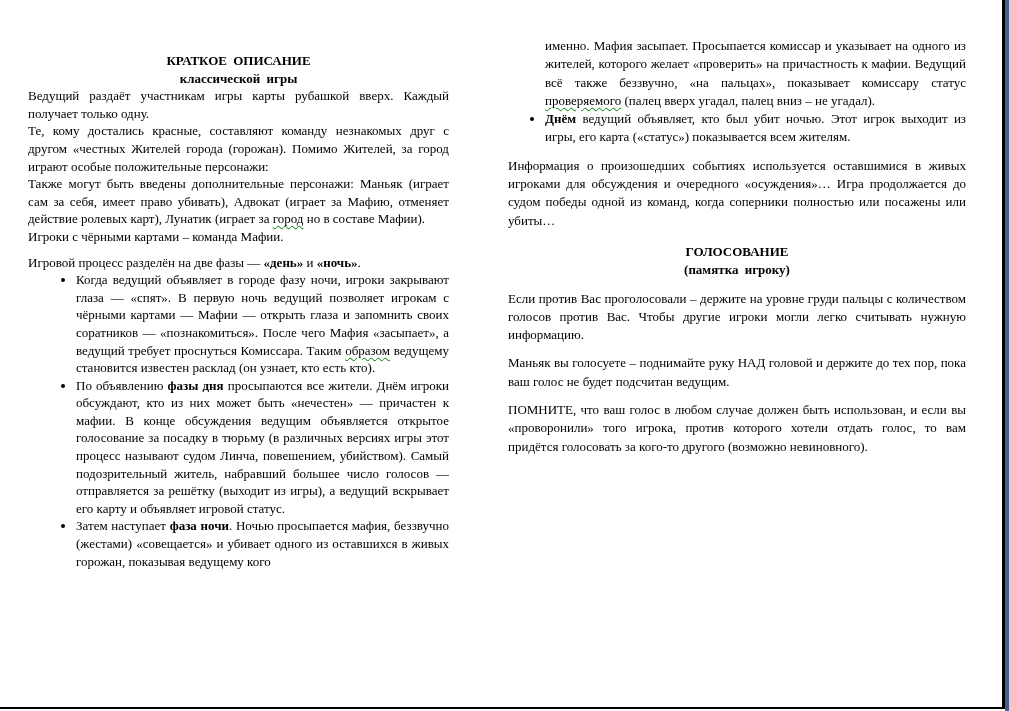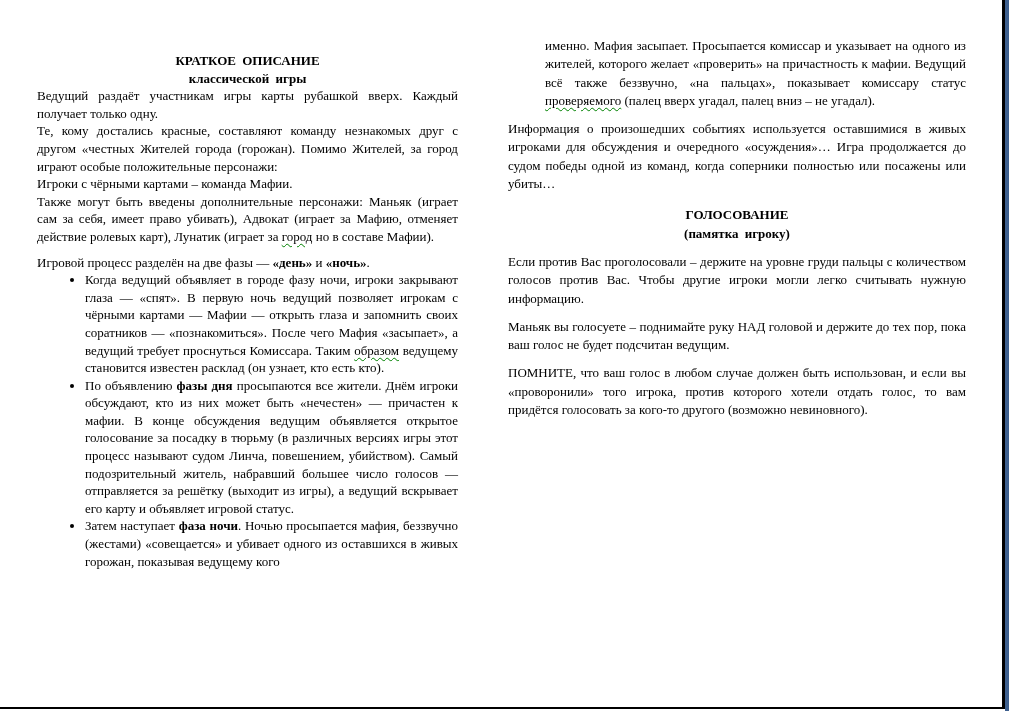--- a/index.html
+++ b/index.html
@@ -13,21 +13,21 @@
     width: 1009px; height: 711px;
     background: #ffffff;
     font-family: "Liberation Serif", "DejaVu Serif", serif;
     color: #000000;
   }
   .col {
     position: absolute;
     font-size: 13px;
     text-align: justify;
   }
-  .col-left  { left: 37px;  top: 52px; width: 421px; line-height: 17.6px; }
+  .col-left  { left: 28px;  top: 52px; width: 421px; line-height: 17.6px; }
   .col-right { left: 508px; top: 37px; width: 458px; line-height: 18.3px; }
   p { margin: 0; padding: 0; }
   .doc-title {
     font-weight: bold;
     text-align: center;
     word-spacing: 3px;
   }
   ul.bullets {
     margin: 0;
     padding: 0 0 0 48px;
@@ -63,33 +63,36 @@
 </head>
 <body>
 
 <div class="page">
 
   <div class="col col-left">
     <div class="doc-title">КРАТКОЕ ОПИСАНИЕ</div>
     <div class="doc-title">классической игры</div>
     <p>Ведущий раздаёт участникам игры карты рубашкой вверх. Каждый получает только одну.</p>
     <p>Те, кому достались красные, составляют команду незнакомых друг с другом «честных Жителей города (горожан). Помимо Жителей, за город играют особые положительные персонажи:</p>
+    <p><span>Также могут быть введены дополнительные персонажи: Маньяк (играет сам за себя, имеет право убивать), Адвокат (играет за Мафию, отменяет действие ролевых карт), Лунатик (играет за </span><span class="sp">город</span><span> но в составе Мафии).</span></p>
     <p>Игроки с чёрными картами – команда Мафии.</p>
-    <p><span>Также могут быть введены дополнительные персонажи: Маньяк (играет сам за себя, имеет право убивать), Адвокат (играет за Мафию, отменяет действие ролевых карт), Лунатик (играет за </span><span class="sp">город</span><span> но в составе Мафии).</span></p>
     <div class="spacer-sm"></div>
     <p><span>Игровой процесс разделён на две фазы — </span><span class="b">«день»</span><span> и </span><span class="b">«ночь»</span><span>.</span></p>
     <ul class="bullets">
       <li><span>Когда ведущий объявляет в городе фазу ночи, игроки закрывают глаза — «спят». В первую ночь ведущий позволяет игрокам с чёрными картами — Мафии — открыть глаза и запомнить своих соратников — «познакомиться». После чего Мафия «засыпает», а ведущий требует проснуться Комиссара. Таким </span><span class="sp">образом</span><span> ведущему становится известен расклад (он узнает, кто есть кто).</span></li>
       <li><span>По объявлению </span><span class="b">фазы дня</span><span> просыпаются все жители. Днём игроки обсуждают, кто из них может быть «нечестен» — причастен к мафии. В конце обсуждения ведущим объявляется открытое голосование за посадку в тюрьму (в различных версиях игры этот процесс называют судом Линча, повешением, убийством). Самый подозрительный житель, набравший большее число голосов — отправляется за решётку (выходит из игры), а ведущий вскрывает его карту и объявляет игровой статус.</span></li>
       <li><span>Затем наступает </span><span class="b">фаза ночи</span><span>. Ночью просыпается мафия, беззвучно (жестами) «совещается» и убивает одного из оставшихся в живых горожан, показывая ведущему кого</span></li>
     </ul>
   </div>
 
   <div class="col col-right">
     <div class="hang"><span>именно. Мафия засыпает. Просыпается комиссар и указывает на одного из жителей, которого желает «проверить» на причастность к мафии. Ведущий всё также беззвучно, «на пальцах», показывает комиссару статус </span><span class="sp">проверяемого</span><span> (палец вверх угадал, палец вниз – не угадал).</span></div>
+    <ul class="bullets">
+      <li><span class="b">Днём</span><span> ведущий объявляет, кто был убит ночью. Этот игрок выходит из игры, его карта («статус») показывается всем жителям.</span></li>
+    </ul>
     <div class="spacer"></div>
     <p>Информация о произошедших событиях используется оставшимися в живых игроками для обсуждения и очередного «осуждения»… Игра продолжается до судом победы одной из команд, когда соперники полностью или посажены или убиты…</p>
     <div class="spacer-lg"></div>
     <div class="doc-title">ГОЛОСОВАНИЕ</div>
     <div class="doc-title">(памятка игроку)</div>
     <div class="spacer"></div>
     <p>Если против Вас проголосовали – держите на уровне груди пальцы с количеством голосов против Вас. Чтобы другие игроки могли легко считывать нужную информацию.</p>
     <div class="spacer"></div>
     <p>Маньяк вы голосуете – поднимайте руку НАД головой и держите до тех пор, пока ваш голос не будет подсчитан ведущим.</p>
     <div class="spacer"></div>

